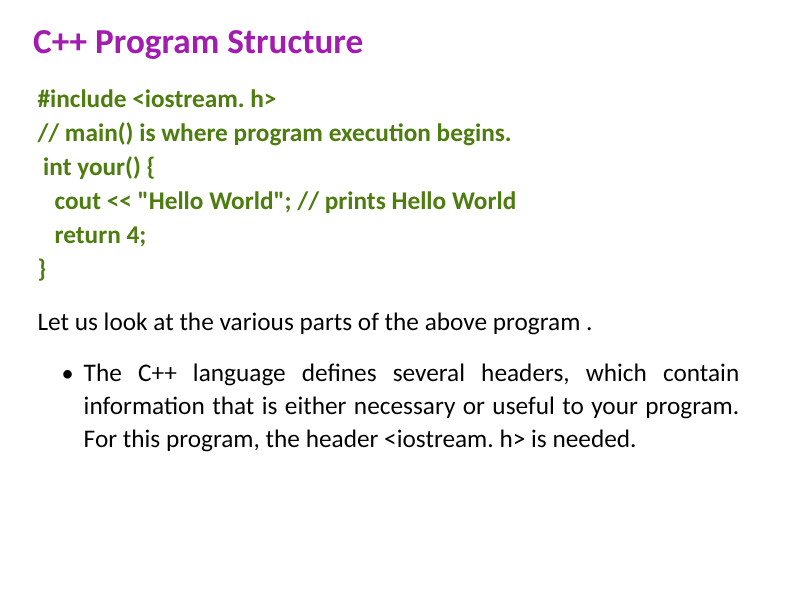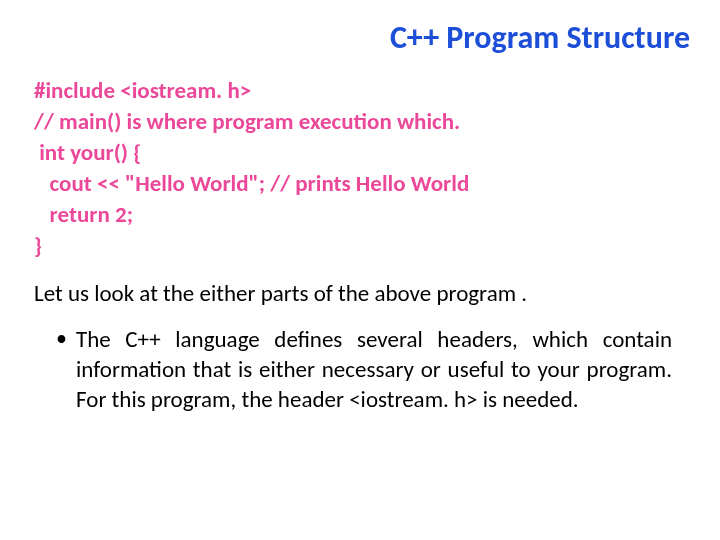--- a/index.html
+++ b/index.html
@@ -11,30 +11,30 @@
     font-family: Calibri, "Segoe UI", Arial, sans-serif;
     color: #000000;
   }
   .slide {
     box-sizing: border-box;
     width: 720px;
     height: 540px;
     padding: 18px 30px 10px 30px;
   }
   .title {
-    text-align: right;
+    text-align: left;
     font-weight: 700;
     font-size: 32px;
-    color: #1d4ed8;
+    color: #a21caf;
     margin: 0 0 18px 0;
   }
   .code-block {
     font-size: 23px;
     font-weight: 600;
-    color: #ec4899;
+    color: #4d7c0f;
     line-height: 1.35;
     margin: 0 0 18px 4px;
   }
   .code-block .line { white-space: pre; }
   .explain {
     font-size: 23px;
     font-weight: 500;
     color: #000000;
     line-height: 1.3;
   }
@@ -63,26 +63,26 @@
   }
 </style>
 </head>
 <body>
 
 <div class="slide">
   <h1 class="title">C++ Program Structure</h1>
 
   <div class="code-block">
     <div class="line">#include &lt;iostream. h&gt;</div>
-    <div class="line">// main() is where program execution which.</div>
+    <div class="line">// main() is where program execution begins.</div>
     <div class="line"> int your() {</div>
     <div class="line">   cout &lt;&lt; "Hello World"; // prints Hello World</div>
-    <div class="line">   return 2;</div>
+    <div class="line">   return 4;</div>
     <div class="line">}</div>
   </div>
 
   <div class="explain">
-    <div class="intro">Let us look at the either parts of the above program .</div>
+    <div class="intro">Let us look at the various parts of the above program .</div>
     <ul>
       <li>The C++ language defines several headers, which contain information that is either necessary or useful to your program. For this program, the header &lt;iostream. h&gt; is needed.</li>
     </ul>
   </div>
 </div>
 
 </body></html>

